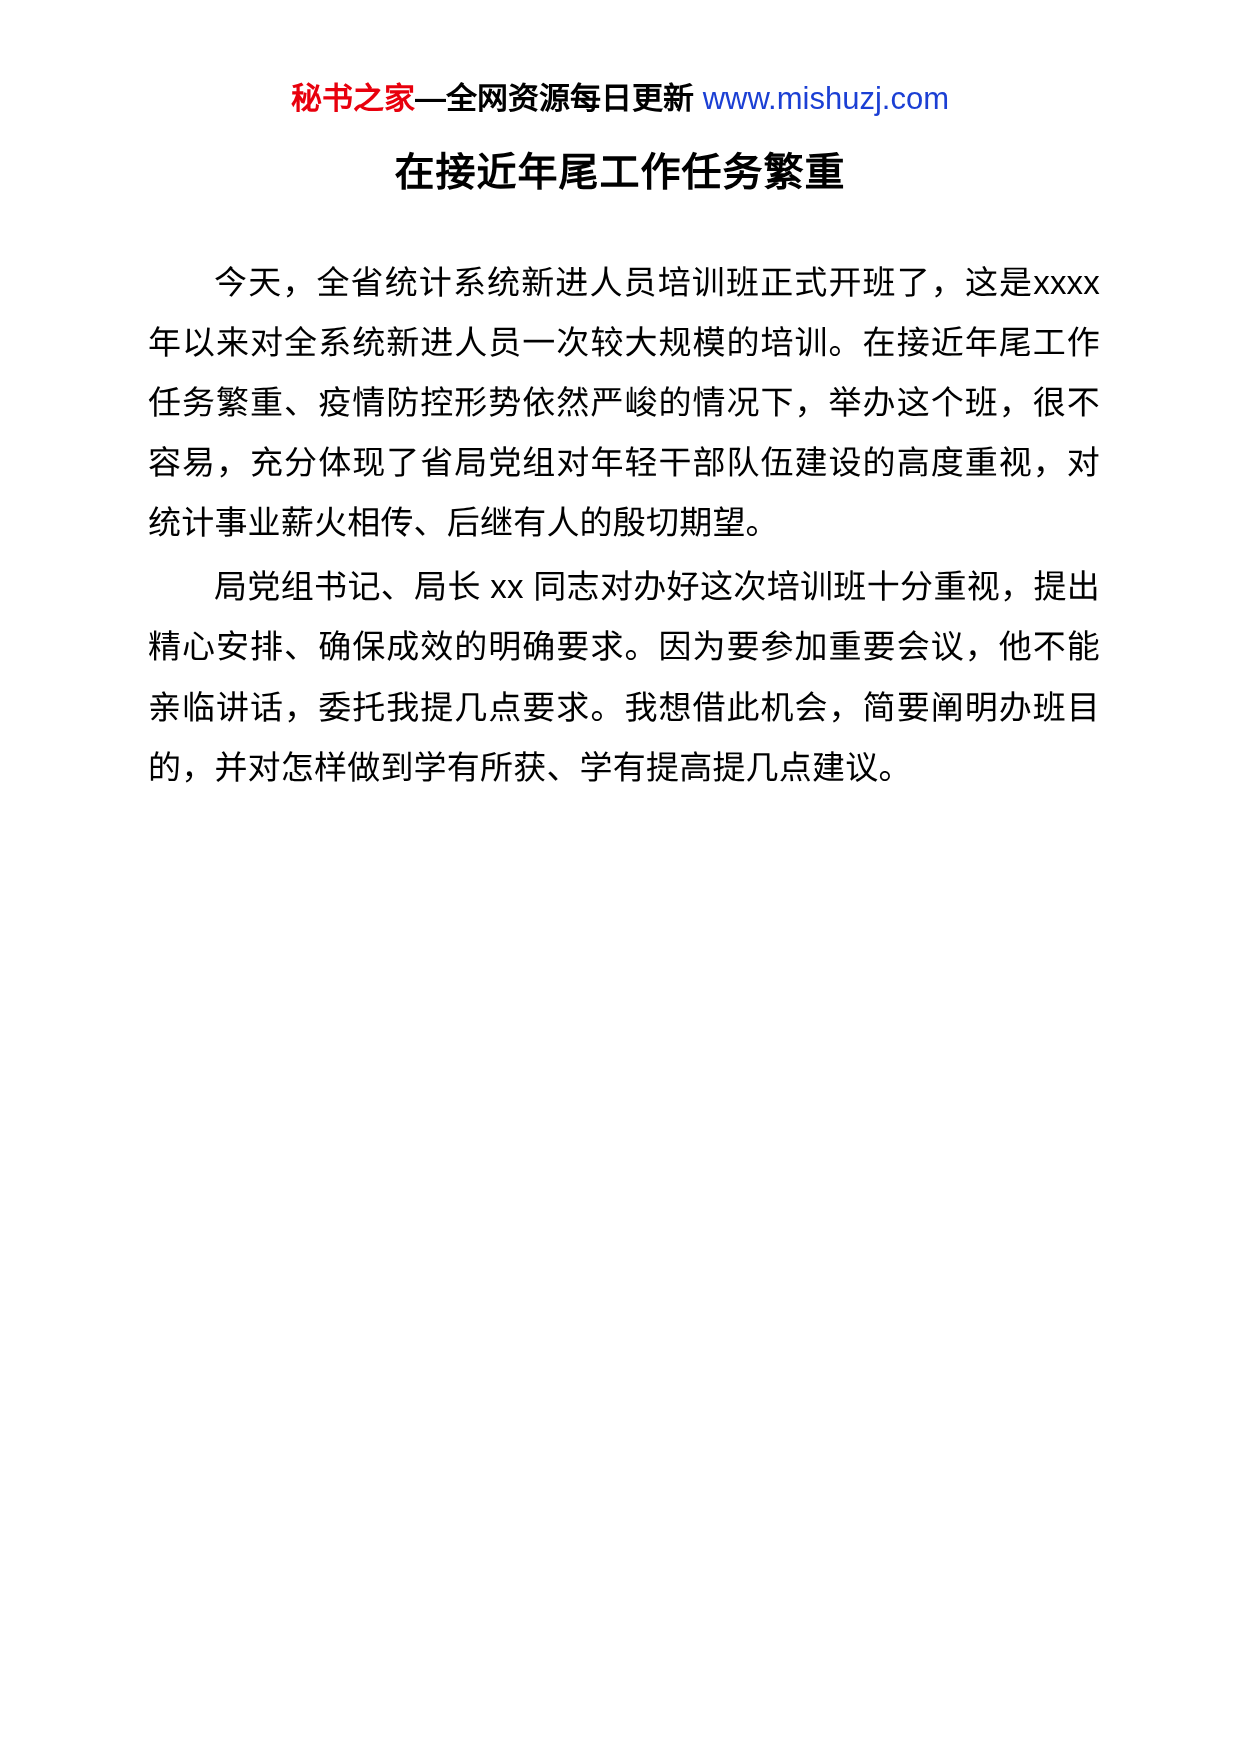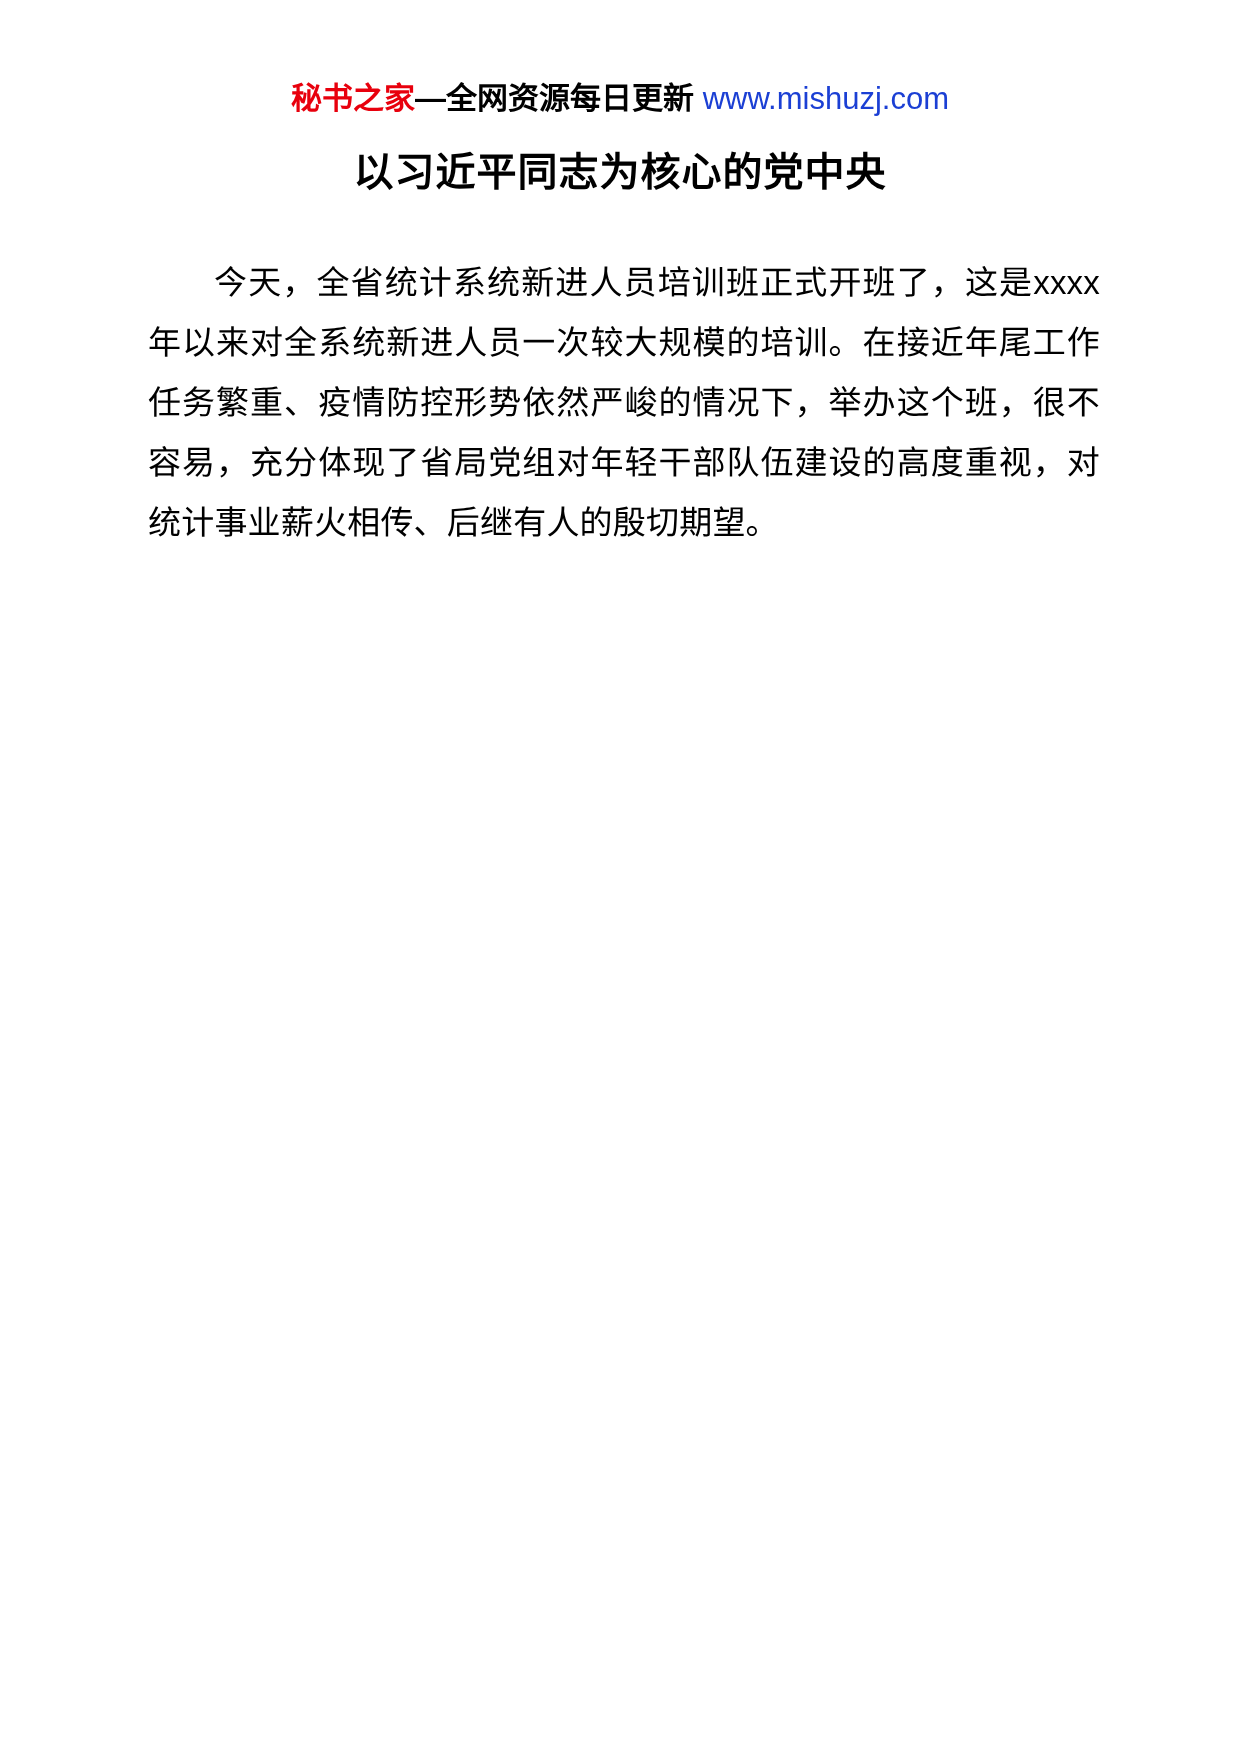--- a/index.html
+++ b/index.html
@@ -77,20 +77,21 @@
 </head>
 <body>
 
 <div class="page">
 
   <div class="watermark">
     <span class="brand">秘书之家</span><span class="dash">—</span><span class="tagline">全网资源每日更新</span> <span class="url">www.mishuzj.com</span>
   </div>
 
   <h1 class="doc-title">
-    <span class="line">以习近平同志为核心的党中央</span>
+    <span class="line">在接近年尾工作任务繁重</span>
   </h1>
 
   <div class="body-text">
     <p><span>今天，全省统计系统新进人员培训班正式开班了，这是xxxx 年以来对全系统新进人员一次较大规模的培训。在接近年尾工作任务繁重、疫情防控形势依然严峻的情况下，举办这个班，很不容易，充分体现了省局党组对年轻干部队伍建设的高度重视，对统计事业薪火相传、后继有人的殷切期望。</span></p>
+    <p><span>局党组书记、局长 xx 同志对办好这次培训班十分重视，提出精心安排、确保成效的明确要求。因为要参加重要会议，他不能亲临讲话，委托我提几点要求。我想借此机会，简要阐明办班目的，并对怎样做到学有所获、学有提高提几点建议。</span></p>
   </div>
 
 </div>
 
 </body></html>

